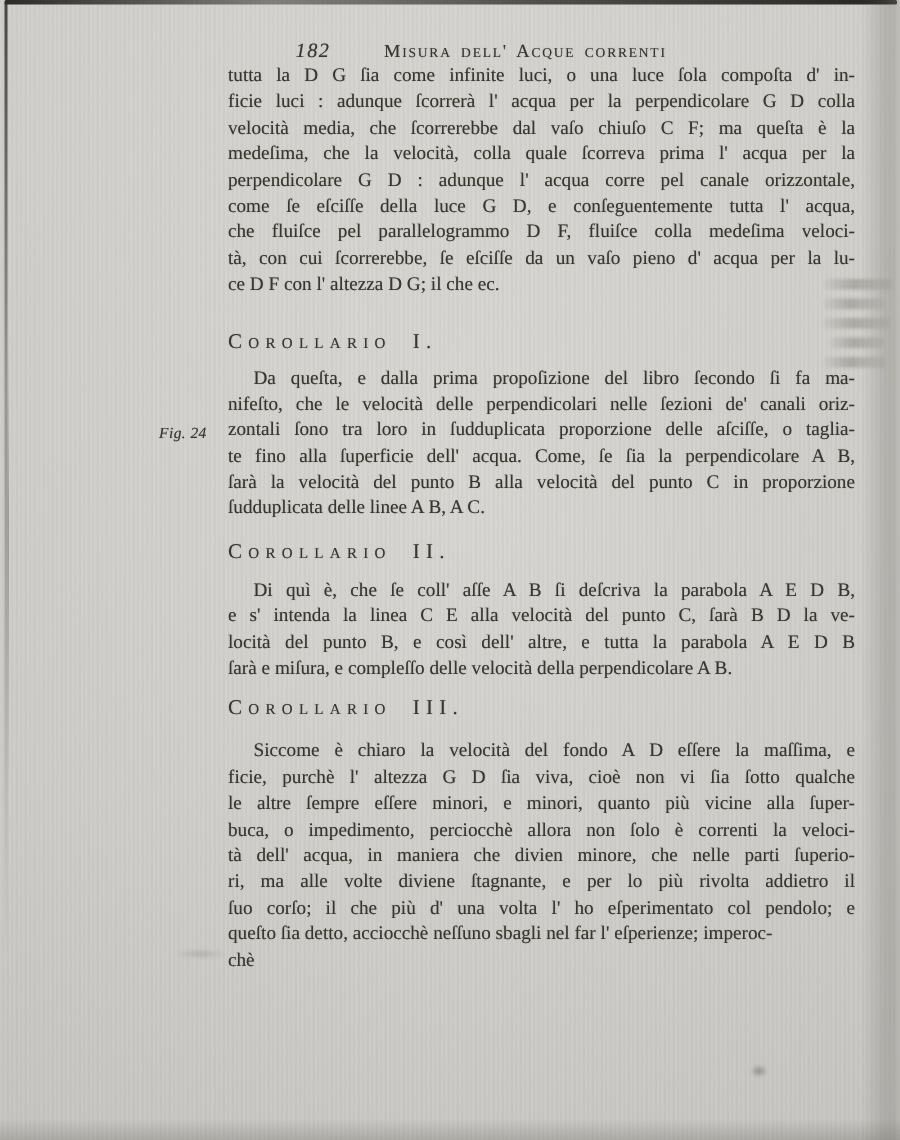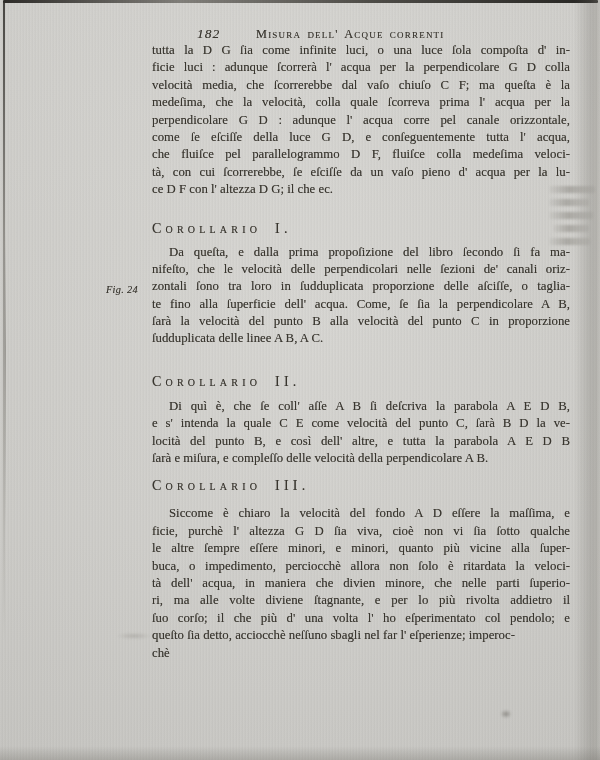--- a/index.html
+++ b/index.html
@@ -85,21 +85,21 @@
     overflow:hidden;white-space:normal;
   }
   .line.last{text-align-last:left;}
   .para .line.first{text-indent:17px;}
   .para.noindent .line.first{text-indent:0;}
   .heading{
     text-align:left;height:19px;line-height:19px;font-size:14px;
     font-variant:small-caps;letter-spacing:.30em;word-spacing:.45em;
   }
   .heading-0{margin-top:20px;margin-bottom:6px;}
-  .heading-1{margin-top:24px;margin-bottom:7px;}
+  .heading-1{margin-top:11px;margin-bottom:7px;}
   .heading-2{margin-top:9px;margin-bottom:10px;}
   .catchword-row{height:17.4px;line-height:17.4px;font-size:12.8px;
     padding-right:8px;}
 </style>
 </head>
 <body>
 
 <div class="page">
   <div class="edge-top"></div>
   <div class="edge-left"></div>
@@ -139,30 +139,30 @@
         <div class="line first">Da queſta, e dalla prima propoſizione del libro ſecondo ſi fa ma-</div>
         <div class="line">nifeſto, che le velocità delle perpendicolari nelle ſezioni de' canali oriz-</div>
         <div class="line">zontali ſono tra loro in ſudduplicata proporzione delle aſciſſe, o taglia-</div>
         <div class="line">te fino alla ſuperficie dell' acqua.  Come, ſe ſia la perpendicolare A B,</div>
         <div class="line">ſarà la velocità del punto B alla velocità del punto C in proporzione</div>
         <div class="line last">ſudduplicata delle linee A B, A C.</div>
       </div>
       <div class="heading heading-1">Corollario II.</div>
       <div class="para">
         <div class="line first">Di quì è, che ſe coll' aſſe A B ſi deſcriva la parabola A E D B,</div>
-        <div class="line">e s' intenda la quale C E come velocità del punto C, ſarà B D la ve-</div>
+        <div class="line">e s' intenda la linea C E alla velocità del punto C, ſarà B D la ve-</div>
         <div class="line">locità del punto B, e così dell' altre, e tutta la parabola A E D B</div>
         <div class="line last">ſarà e miſura, e compleſſo delle velocità della perpendicolare A B.</div>
       </div>
       <div class="heading heading-2">Corollario III.</div>
       <div class="para">
         <div class="line first">Siccome è chiaro la velocità del fondo A D eſſere la maſſima, e</div>
         <div class="line">ficie, purchè l' altezza G D ſia viva, cioè non vi ſia ſotto qualche</div>
         <div class="line">le altre ſempre eſſere minori, e minori, quanto più vicine alla ſuper-</div>
-        <div class="line">buca, o impedimento, perciocchè allora non ſolo è ritardata la veloci-</div>
+        <div class="line">buca, o impedimento, perciocchè allora non ſolo è correnti la veloci-</div>
         <div class="line">tà dell' acqua, in maniera che divien minore, che nelle parti ſuperio-</div>
         <div class="line">ri, ma alle volte diviene ſtagnante, e per lo più rivolta addietro il</div>
         <div class="line">ſuo corſo; il che più d' una volta l' ho eſperimentato col pendolo; e</div>
         <div class="line last">queſto ſia detto, acciocchè neſſuno sbagli nel far l' eſperienze; imperoc-</div>
       </div>
       <div class="catchword-row">
       <span>chè</span>
     </div>
   </div>
 </div>

